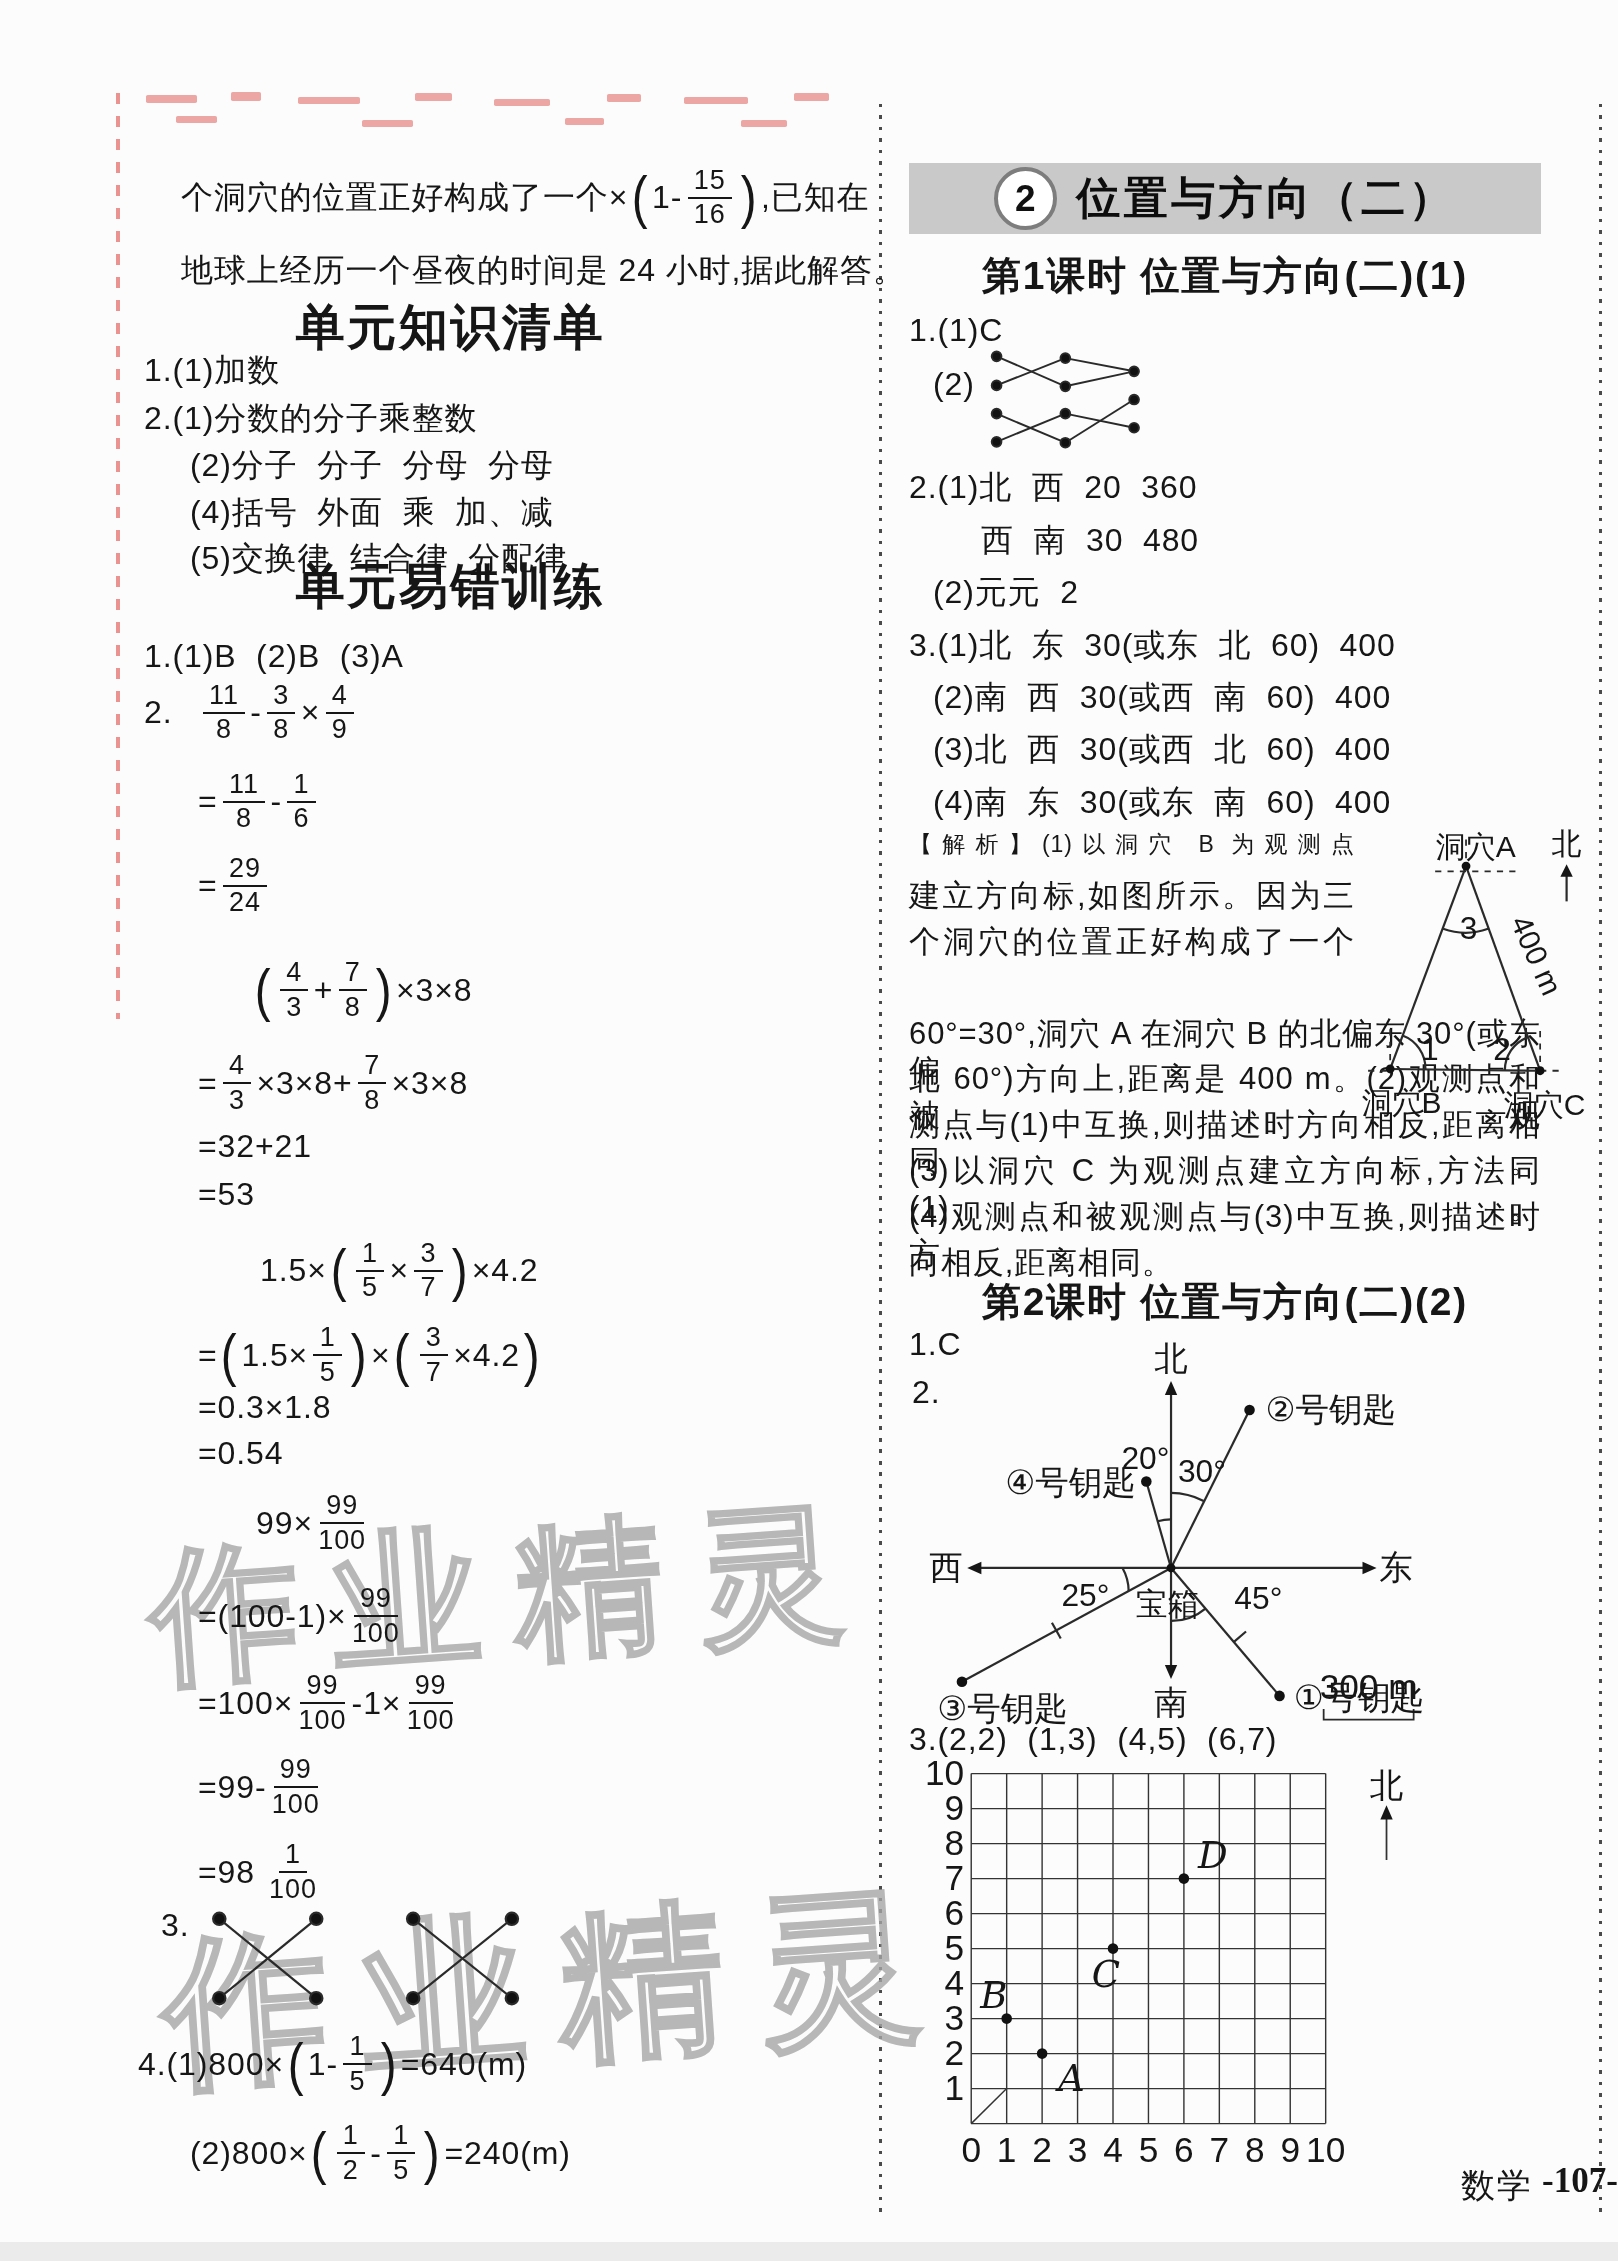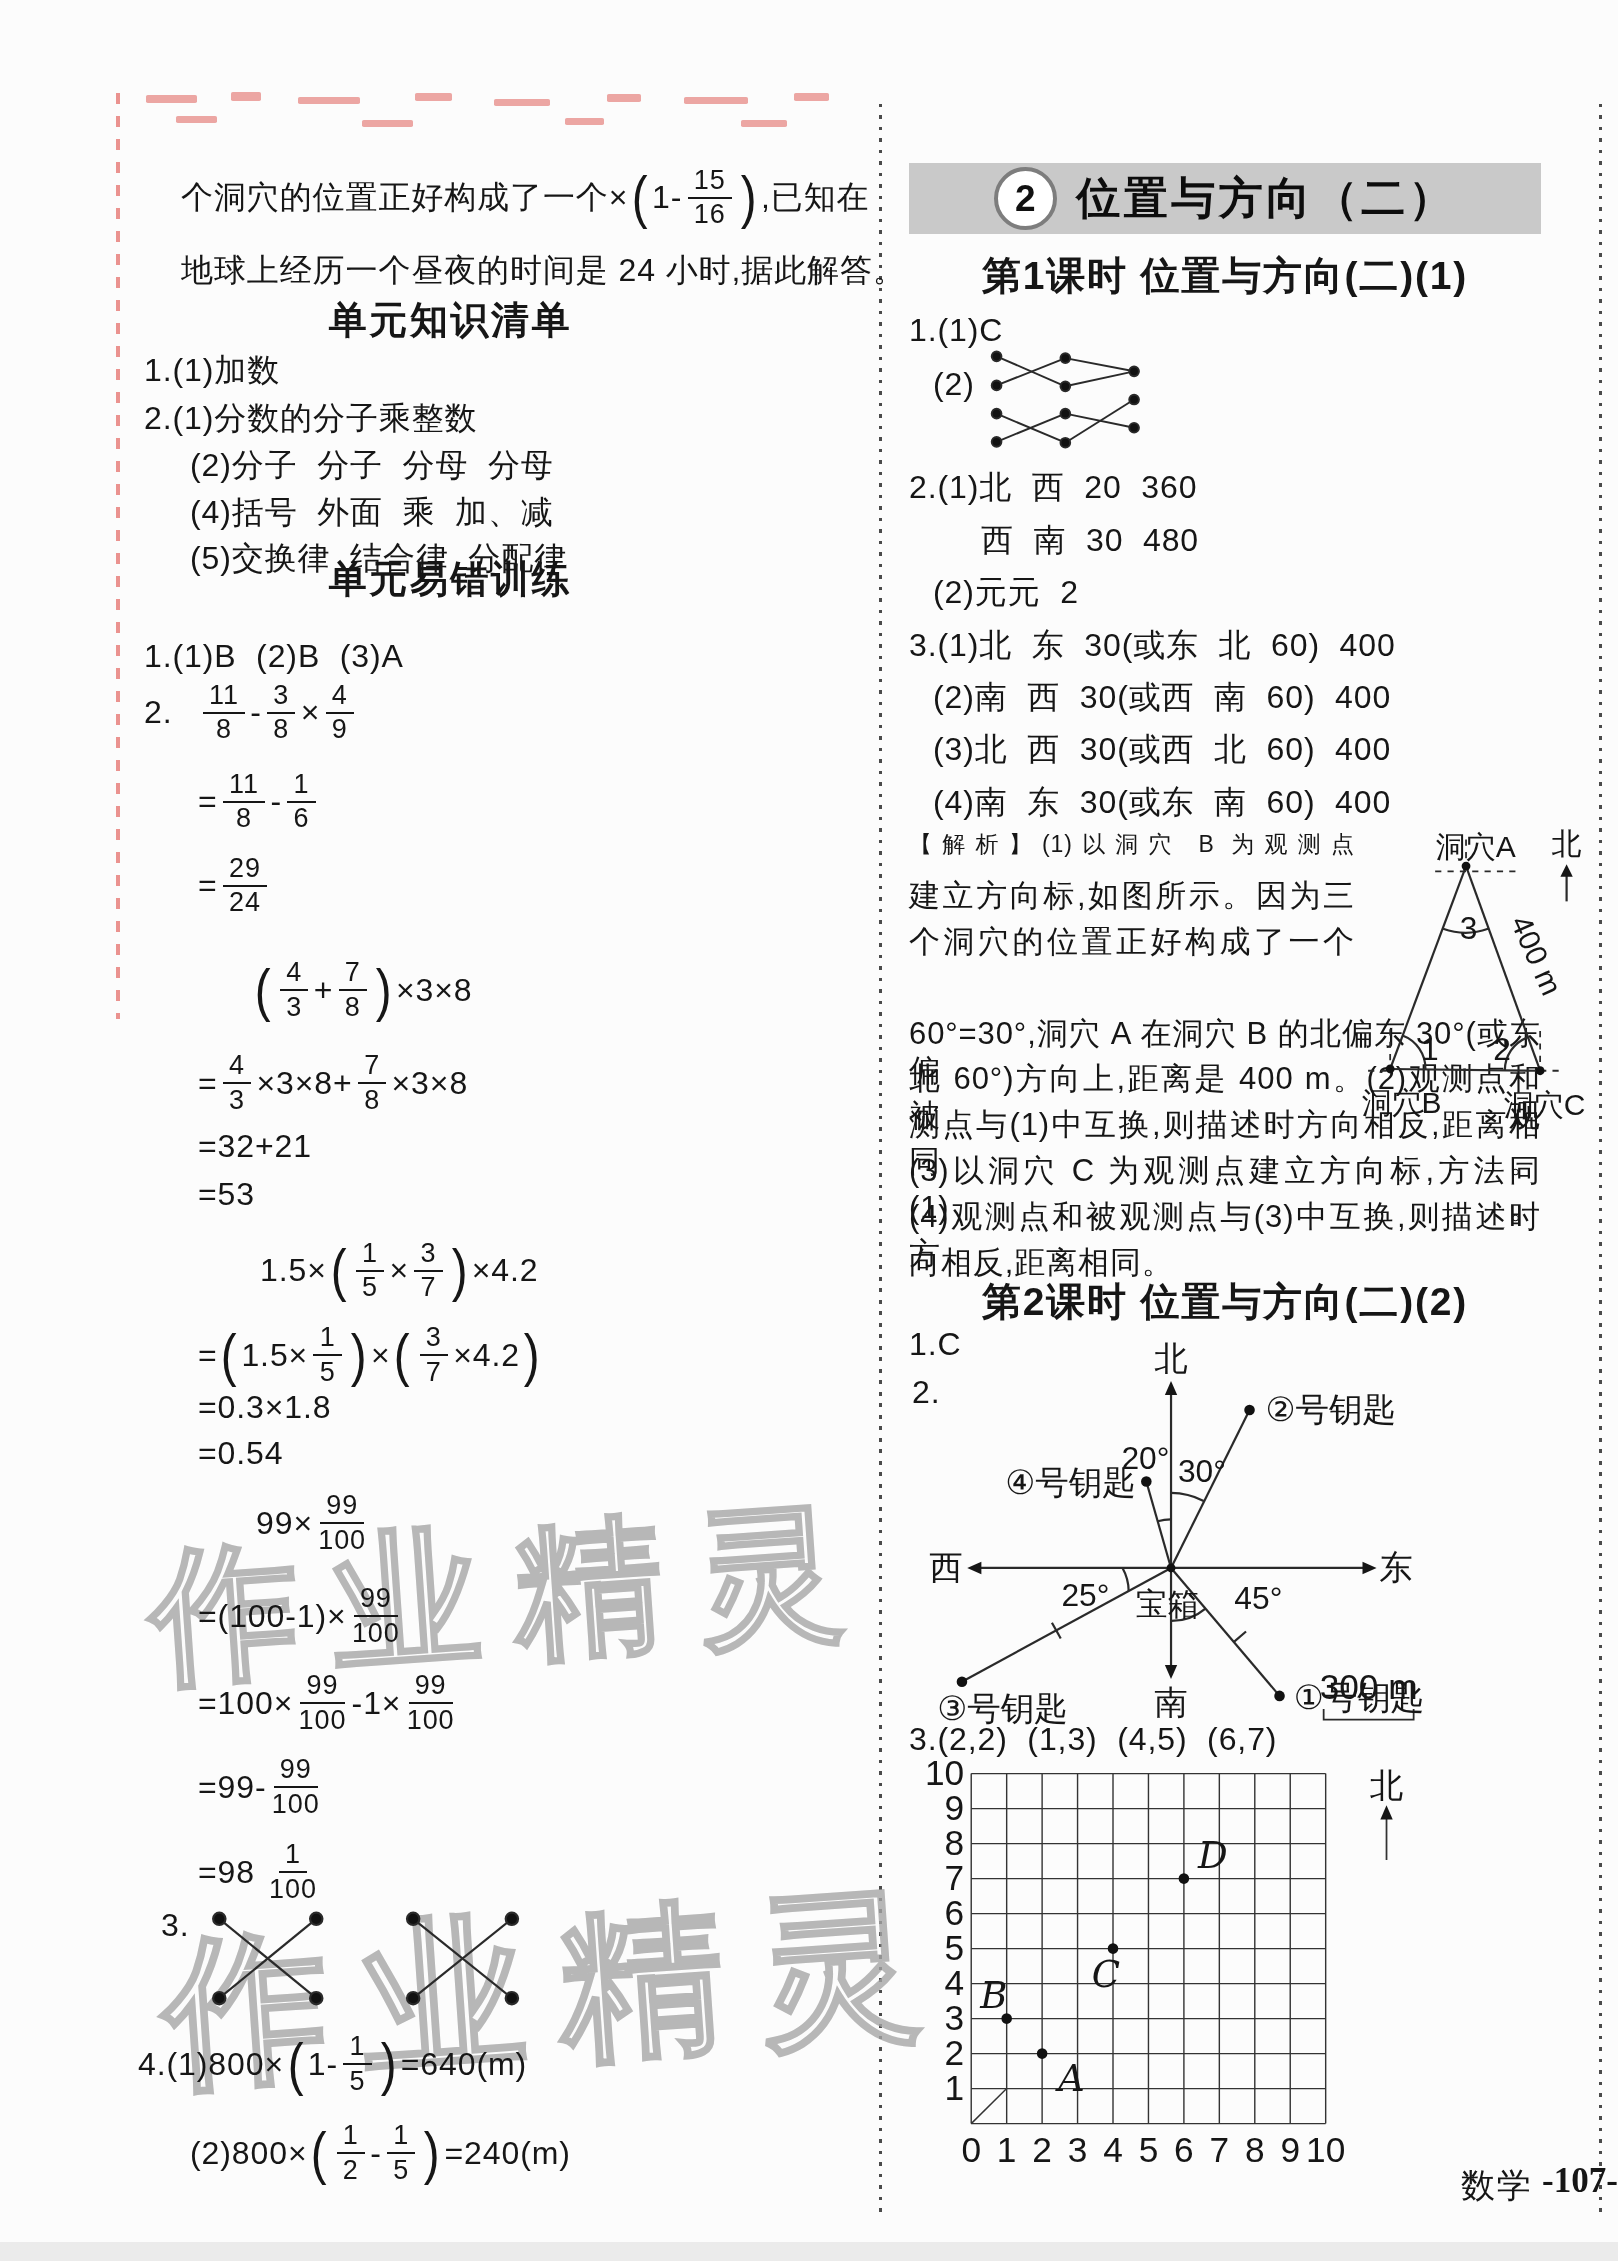--- a/index.html
+++ b/index.html
@@ -3,21 +3,21 @@
 <meta charset="utf-8">
 <style>
   html,body{margin:0;padding:0;background:#e8e8e8;}
   #page{
     position:relative; width:1619px; height:2261px; background:#fcfcfc;
     font-family:"Liberation Sans","DejaVu Sans",sans-serif; color:#161616;
     overflow:hidden;
   }
   
   .ln{position:absolute; font-size:32px; line-height:1.2; white-space:pre; letter-spacing:0.9px;}
-  .center-h{position:absolute; text-align:center; font-weight:bold; font-size:38px; letter-spacing:2.6px;}
+  .center-h{position:absolute; text-align:center; font-weight:bold; font-size:49px; letter-spacing:2.6px;}
   
   .eq{position:absolute; display:flex; align-items:center; font-size:32px; white-space:pre; letter-spacing:0.9px;}
   .eq .frac{display:inline-flex; flex-direction:column; align-items:center; margin:0 5.3px; font-size:27px; line-height:1.15;}
   .eq .fn{display:block; border-bottom:2.6px solid #161616; padding:0 6.2px 0.9px;}
   .eq .fd{display:block; padding-top:0.9px;}
   .eq .bp{font-size:58px; font-weight:400; line-height:0.9; margin:0 1.8px; transform:scaleX(.82);}
   
   .vdots{position:absolute; width:2.6px;
     background:repeating-linear-gradient(to bottom,#4a4a4a 0 3.5px,transparent 3.5px 11.5px);}
   .red-dash-v{position:absolute; width:3.5px;

